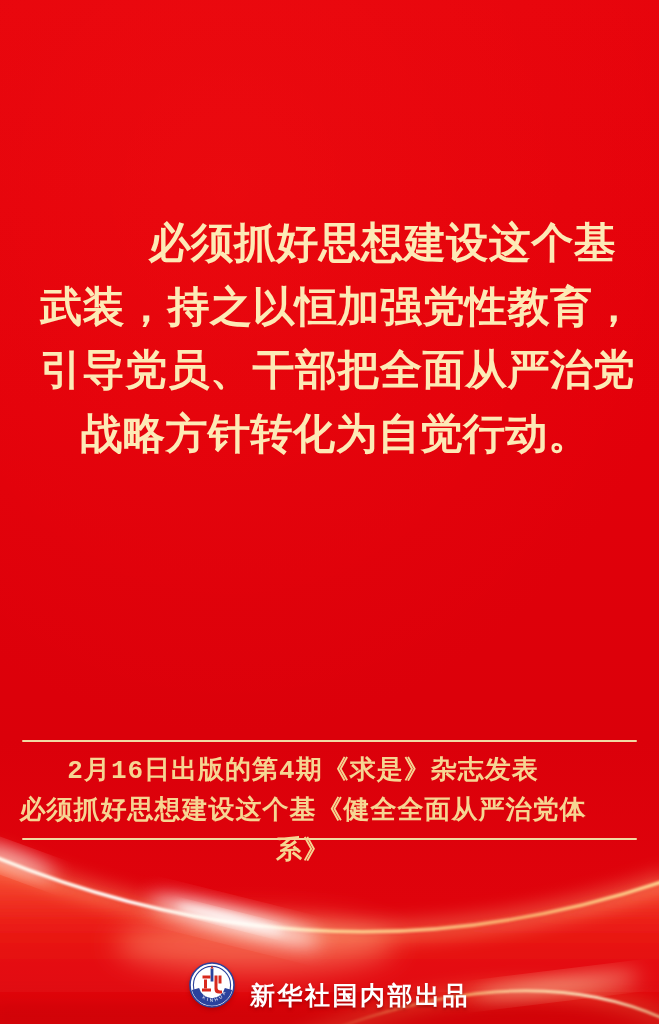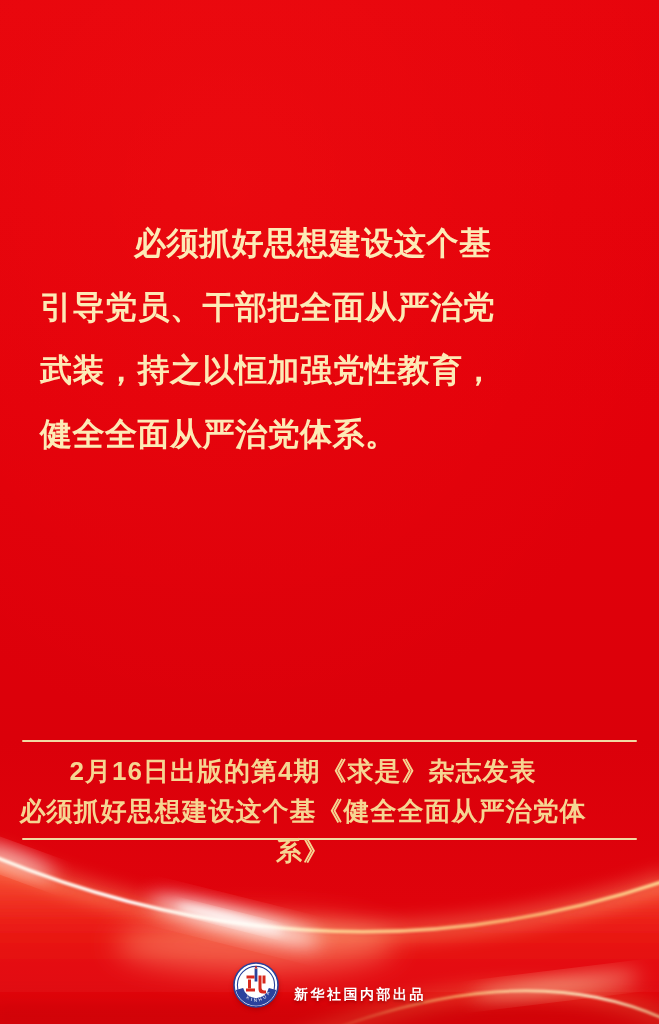--- a/index.html
+++ b/index.html
@@ -13,43 +13,44 @@
       linear-gradient(180deg,#e7040c 0%, #e3000a 40%, #db000a 72%, #e2050d 100%);
     font-family:"Liberation Sans", sans-serif;
   }
   
   .swoosh{position:absolute;left:0;top:824px;width:659px;height:200px;display:block;pointer-events:none;}
   
   .quote{
     position:absolute;left:40px;right:28px;top:212px;
     font-family:"Liberation Serif","DejaVu Serif",serif;
     font-weight:700;
-    font-size:32px;line-height:63.5px;
+    font-size:42px;line-height:63.5px;
     letter-spacing:0.5px;
-    text-align:left;
+    text-align:center;
   }
   .quote .qline{white-space:nowrap;}
   .quote .qline.first{text-indent:94px;}
   
   .divider{position:absolute;left:22px;width:615px;height:2px;border-radius:1px;}
   .divider.top{top:740px;}
   .divider.bottom{top:838px;}
   
   .captions{
     position:absolute;left:0;top:751px;width:606px;
     text-align:center;font-weight:700;font-size:26px;line-height:40px;
     letter-spacing:1px;
+    font-family:Liberation Mono, monospace;
   }
   
   .footer{
     position:absolute;left:0;top:958px;width:659px;height:54px;
     display:flex;align-items:center;justify-content:center;gap:15px;
   }
   .footer .brand{
-    color:#ffffff;font-weight:700;font-size:14px;letter-spacing:2.5px;
+    color:#ffffff;font-weight:700;font-size:25px;letter-spacing:2.5px;
     text-shadow:0 2px 3px rgba(120,0,0,0.55);
     margin-top:20px;
   }
   .logo{width:46px;height:46px;display:block;filter:drop-shadow(0 2px 2px rgba(120,0,0,0.4));}
 </style>
 </head>
 <body>
 
 <div class="poster">
 
@@ -98,23 +99,23 @@
 
     <path d="M 295 220 Q 520 126 671 198" fill="none" stroke="#ffc276" stroke-width="10" opacity="0.45" filter="url(#f12)"></path>
     <path d="M 295 220 Q 520 126 671 198" fill="none" stroke="url(#strokeG2)" stroke-width="3" filter="url(#f2)"></path>
     <ellipse cx="556" cy="162" rx="85" ry="7" transform="rotate(-7 556 162)" fill="#ffe9bd" opacity="0.7" filter="url(#f12)"></ellipse>
 
     <rect x="-12" y="178" width="695" height="34" fill="rgba(165,0,10,0.28)" filter="url(#f12)"></rect>
   </svg>
 
   <div class="quote" style="color: rgb(253, 234, 182);">
     <div class="qline first">必须抓好思想建设这个基</div>
+    <div class="qline">武装，持之以恒加强党性教育，</div>
     <div class="qline">引导党员、干部把全面从严治党</div>
-    <div class="qline">武装，持之以恒加强党性教育，</div>
-    <div class="qline">健全全面从严治党体系。</div>
+    <div class="qline">战略方针转化为自觉行动。</div>
   </div>
 
   <div class="divider top" style="background: rgb(242, 217, 162);"></div>
   <div class="divider bottom" style="background: rgb(242, 217, 162);"></div>
 
   <div class="captions" style="color: rgb(246, 213, 146);">
     <div>2月16日出版的第4期《求是》杂志发表</div>
     <div>必须抓好思想建设这个基《健全全面从严治党体系》</div>
   </div>
 

